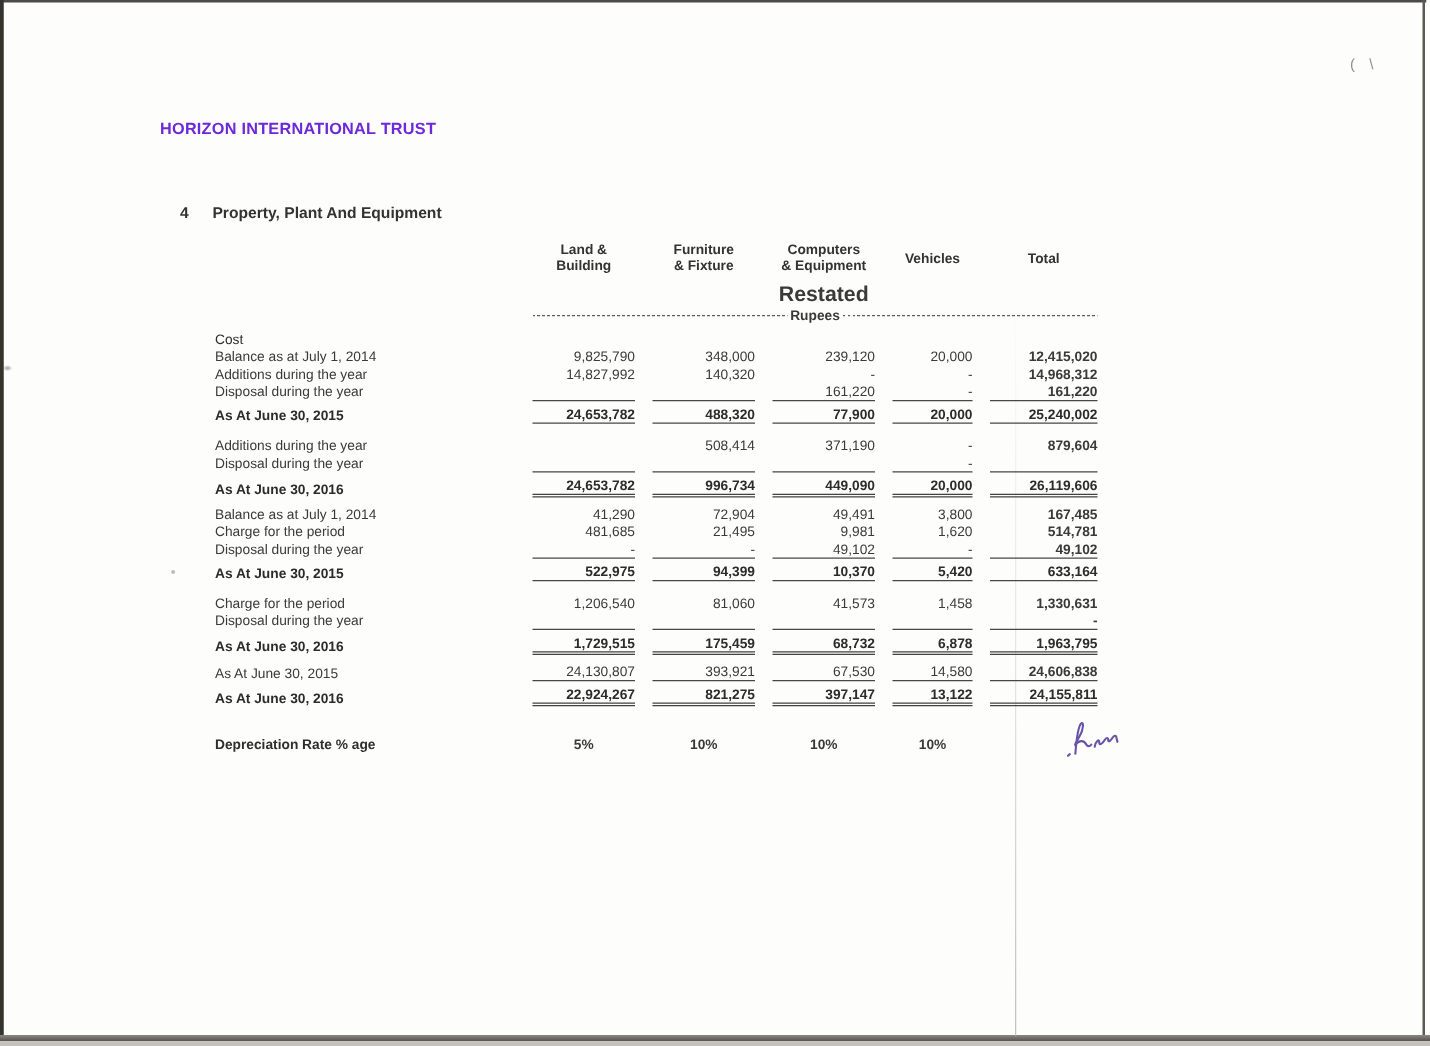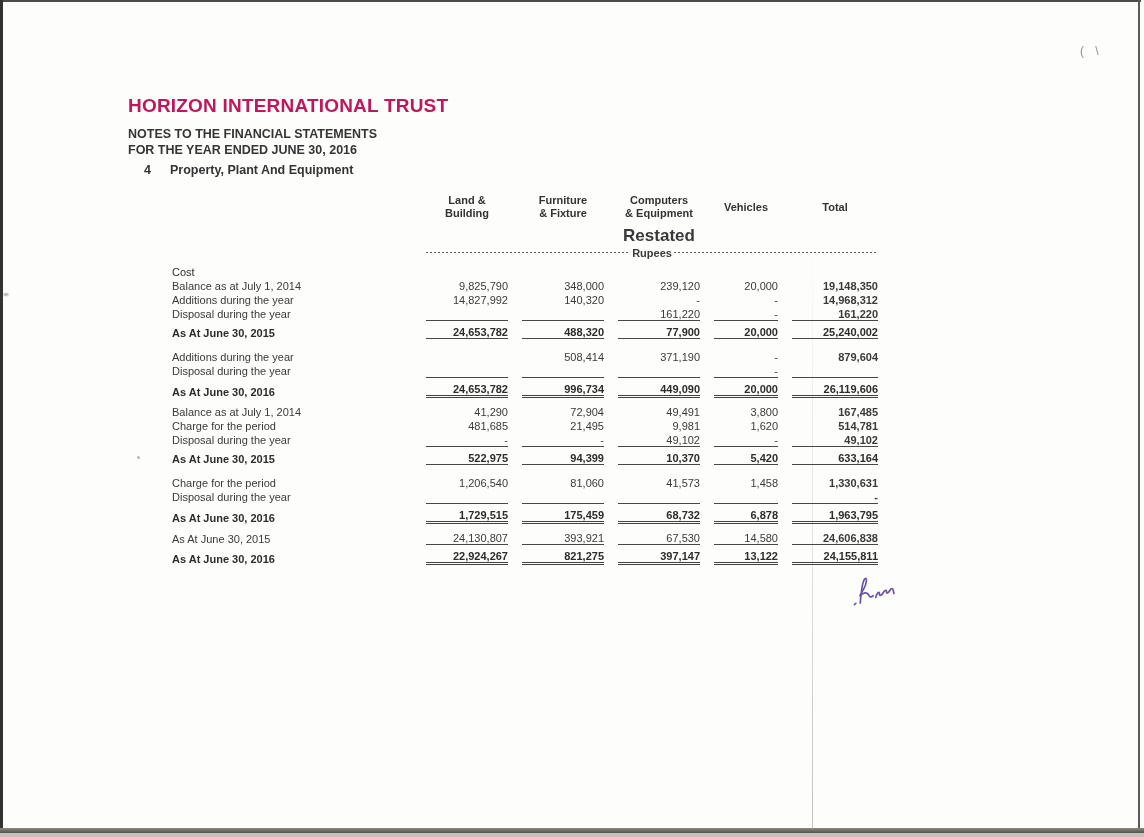--- a/index.html
+++ b/index.html
@@ -19,21 +19,21 @@
   .below-bar{position:absolute;left:0;top:833px;width:1144px;height:4px;background:#c4c2bd;}
   .crease{position:absolute;left:812px;top:235px;width:1px;height:594px;
     background:linear-gradient(to bottom,rgba(210,208,203,0) 0%,rgba(205,203,198,.55) 55%,rgba(180,178,172,.8) 100%);}
   .smudge-1{position:absolute;left:2px;top:292px;width:8px;height:5px;border-radius:50%;
     background:radial-gradient(rgba(90,90,88,.55),rgba(90,90,88,0) 70%);}
   .smudge-2{position:absolute;left:137px;top:456px;width:3px;height:3px;border-radius:50%;background:rgba(100,100,98,.45);}
   .corner-mark{position:absolute;left:1080px;top:44px;font-size:12px;color:#8f8f8d;letter-spacing:4px;}
 
   
   .doc-header{position:absolute;left:128px;top:95px;}
-  .company{font-size:19px;font-weight:700;color:#be185d;letter-spacing:.2px;}
+  .company{font-size:13px;font-weight:700;color:#6d28d9;letter-spacing:.2px;}
   .stmt{font-size:12.5px;font-weight:700;color:#353535;line-height:16px;margin-top:9px;}
   .note-line{position:absolute;left:144px;top:163px;display:flex;gap:19px;
     font-size:12.5px;font-weight:700;color:#333;}
 
   
   table.ppe{position:absolute;left:158px;top:188px;border-collapse:separate;border-spacing:14px 0;}
   table.ppe td{padding:0;font-size:11px;color:#3a3a3a;vertical-align:bottom;white-space:nowrap;}
   td.lbl{width:240px;text-align:left;}
   td.n0,td.n1,td.n2{width:82px;} td.n3{width:64px;} td.n4{width:86px;}
   td.num{text-align:right;padding-bottom:2px;padding-top:1px;}
@@ -69,24 +69,20 @@
   <div class="edge-right"></div>
   <div class="bottom-bar"></div>
   <div class="below-bar"></div>
   <div class="crease"></div>
   <div class="smudge-1"></div>
   <div class="smudge-2"></div>
   <div class="corner-mark">( \</div>
 
   <div class="doc-header">
     <div class="company">HORIZON INTERNATIONAL TRUST</div>
-    <div class="stmt">
-      <div>NOTES TO THE FINANCIAL STATEMENTS</div>
-      <div>FOR THE YEAR ENDED JUNE 30, 2016</div>
-    </div>
   </div>
 
   <div class="note-line">
     <span>4</span>
     <span>Property, Plant And Equipment</span>
   </div>
 
   <table class="ppe">
     <thead>
       <tr class="colhead" id="col-head">
@@ -140,21 +136,21 @@
           <td class="n2"></td>
           <td class="n3"></td>
           <td class="n4"></td>
         </tr>
         <tr class="data-row">
           <td class="lbl">Balance as at July 1, 2014</td>
           <td class="n0 num">9,825,790</td>
           <td class="n1 num">348,000</td>
           <td class="n2 num">239,120</td>
           <td class="n3 num">20,000</td>
-          <td class="n4 num tot-col">19,148,350</td>
+          <td class="n4 num tot-col">12,415,020</td>
         </tr>
         <tr class="data-row">
           <td class="lbl">Additions during the year</td>
           <td class="n0 num">14,827,992</td>
           <td class="n1 num">140,320</td>
           <td class="n2 num">-</td>
           <td class="n3 num">-</td>
           <td class="n4 num tot-col">14,968,312</td>
         </tr>
         <tr class="data-row">
@@ -276,20 +272,28 @@
         <tr class="data-row total-row bold">
           <td class="lbl">As At June 30, 2016</td>
           <td class="n0 num rbd">22,924,267</td>
           <td class="n1 num rbd">821,275</td>
           <td class="n2 num rbd">397,147</td>
           <td class="n3 num rbd">13,122</td>
           <td class="n4 num tot-col rbd">24,155,811</td>
         </tr>
         <tr>
           <td colspan="6" style="height: 22px;"></td>
+        </tr>
+        <tr class="rate-row">
+          <td class="lbl">Depreciation Rate % age</td>
+          <td class="n0 rate-val">5%</td>
+          <td class="n1 rate-val">10%</td>
+          <td class="n2 rate-val">10%</td>
+          <td class="n3 rate-val">10%</td>
+          <td class="n4 rate-val"></td>
         </tr>
       </tbody>
   </table>
 
   <svg class="signature" width="66" height="42" viewBox="0 0 66 42">
     <g fill="none" stroke="#6a54a6" stroke-width="1.7" stroke-linecap="round" stroke-linejoin="round">
       <path d="M7 33 l1.6 -1.2"></path>
       <path d="M13 32 C 14.5 24, 17 11, 20 8.5 C 22.5 6.5, 22 13, 17.5 19 C 15.5 21.5, 14 23, 13.5 25 C 17 21.5, 21 21.5, 22.5 25.5 C 23.3 27.5, 25 27.5, 26.5 26"></path>
       <path d="M29 28 c 1.5 -4.5, 4.5 -6.5, 4 -3 c -0.4 2.8, 2.5 1.2, 4.5 -1.5 c 1.5 -2, 3 -1.8, 2.8 0.3 c -0.2 2.1, 2 0.8, 3.6 -1.4 c 1.6 -2.2, 3.2 -1.8, 3.2 0.4 l 0.4 3.2"></path>
     </g>

